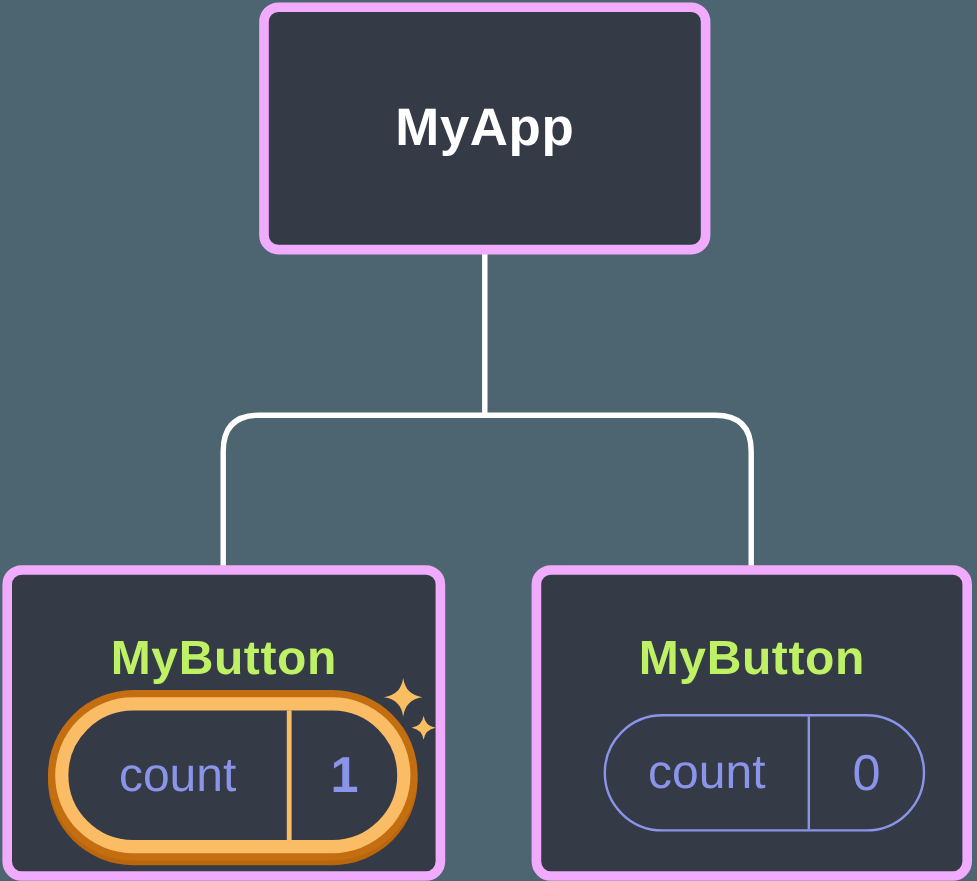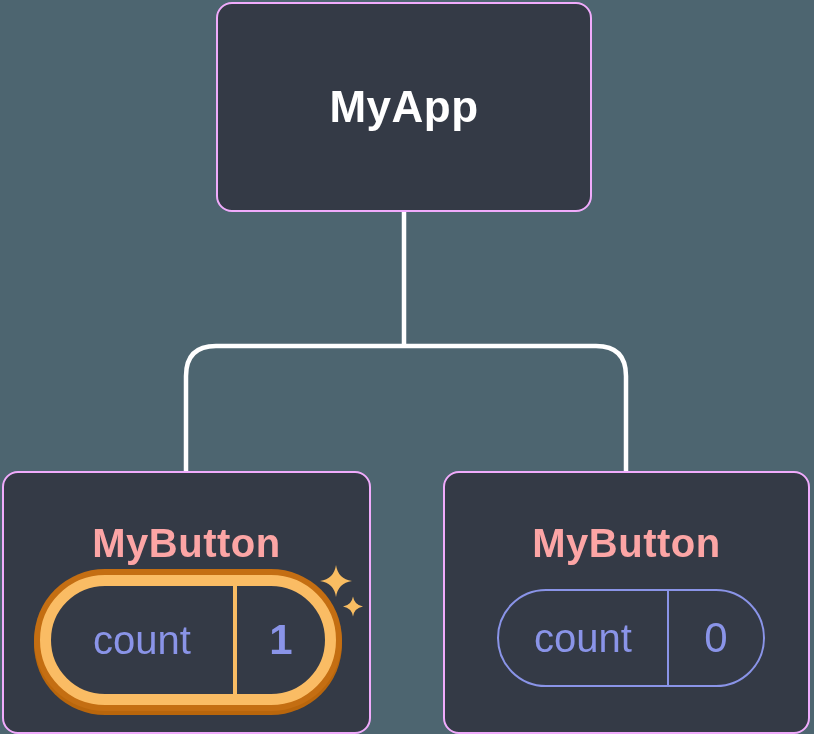--- a/index.html
+++ b/index.html
@@ -10,39 +10,39 @@
     overflow:hidden;
     font-family:"Liberation Sans", sans-serif;
   }
   .canvas{position:absolute;inset:0;width:814px;height:734px;}
   svg.connectors{position:absolute;left:0;top:0;pointer-events:none;}
 
   .node{
     position:absolute;
     box-sizing:border-box;
     background:#343a46;
-    border:2px solid #f0abfc;
+    border:8px solid #f0abfc;
     border-radius:16px;
   }
   .node-root{
     left:216px;top:2px;width:376px;height:210px;
     display:flex;align-items:center;justify-content:center;
   }
   .node-root .node-label{
     color:#ffffff;font-size:44px;font-weight:700;letter-spacing:.5px;
   }
   .node-child{
     top:471px;width:369px;height:263px;
   }
   .node-child-left{left:2px;}
   .node-child-right{left:443px;width:367px;}
   .node-child .node-label{
     position:absolute;left:0;right:0;top:48px;
     text-align:center;
-    color:#fca5a5;font-size:40px;font-weight:700;letter-spacing:.5px;
+    color:#bef264;font-size:40px;font-weight:700;letter-spacing:.5px;
   }
 
   
   .pill-hot{
     position:absolute;left:36px;top:102px;
     box-sizing:border-box;
     width:296px;height:130px;
     background:#343a46;
     border:11px solid #fabc64;
     border-radius:70px;

